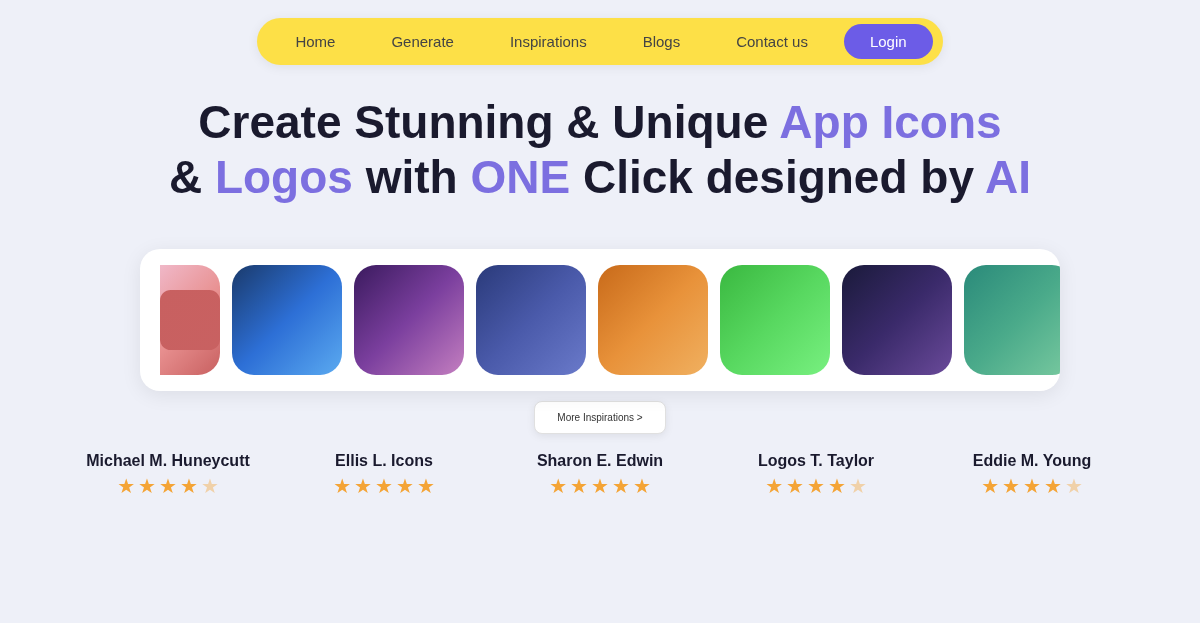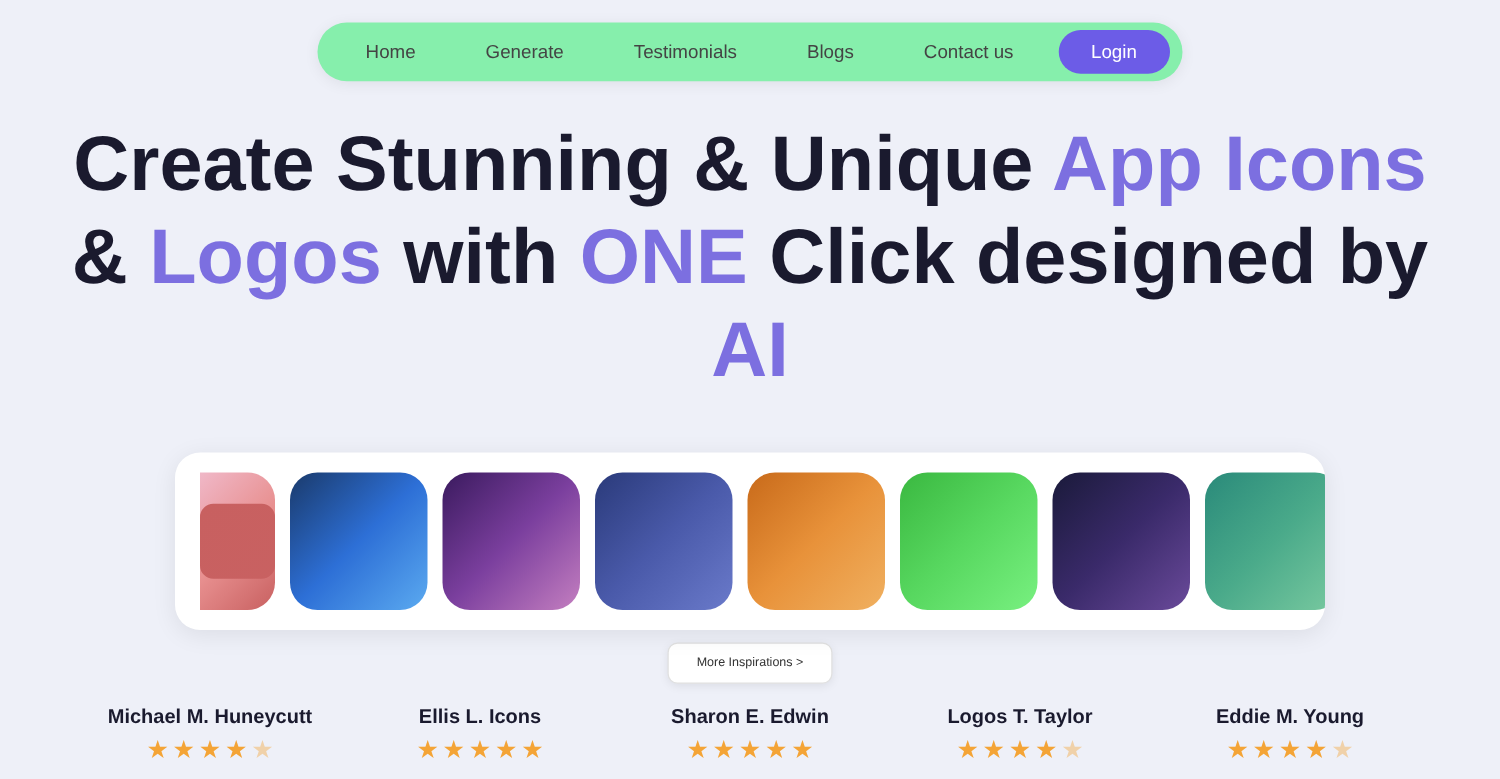--- a/index.html
+++ b/index.html
@@ -29,21 +29,21 @@
     .logo-icon {
       width: 44px;
       height: 36px;
       margin-bottom: 4px;
     }
 
     
     .nav {
       display: flex;
       align-items: center;
-      background: #86efac;
+      background: #fde047;
       border-radius: 50px;
       padding: 6px 10px;
       gap: 0px;
       box-shadow: 0 2px 12px rgba(0,0,0,0.07);
     }
 
     .nav-item {
       padding: 8px 28px;
       font-size: 15px;
       color: #444;
@@ -64,21 +64,21 @@
       margin-left: 8px;
     }
 
     
     .hero {
       text-align: center;
       padding: 30px 20px 0;
     }
 
     .hero h1 {
-      font-size: 62px;
+      font-size: 46px;
       font-weight: 700;
       line-height: 1.2;
       color: #1a1a2e;
     }
 
     .hero h1 .purple { color: #7c6fe0; }
 
     
     .icons-showcase {
       margin: 22px auto 0;
@@ -182,21 +182,21 @@
   </style>
 </head>
 <body>
 
 <header class="header">
 
 
   <nav class="nav">
     <div class="nav-item">Home</div>
     <div class="nav-item">Generate</div>
-    <div class="nav-item">Testimonials</div>
+    <div class="nav-item">Inspirations</div>
     <div class="nav-item">Blogs</div>
     <div class="nav-item">Contact us</div>
     <div class="nav-login">Login</div>
   </nav>
 </header>
 
 <section class="hero">
   <h1>
     <span>
       Create Stunning &amp; Unique <span class="purple">App Icons</span>

